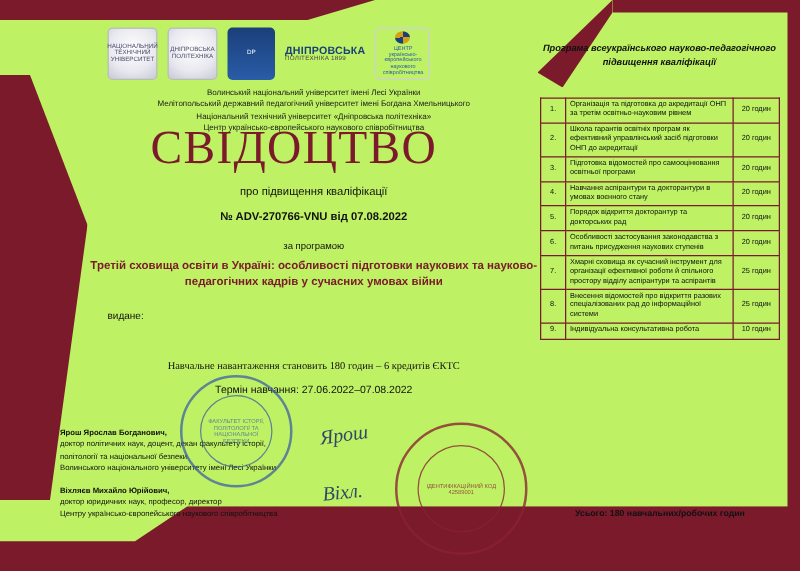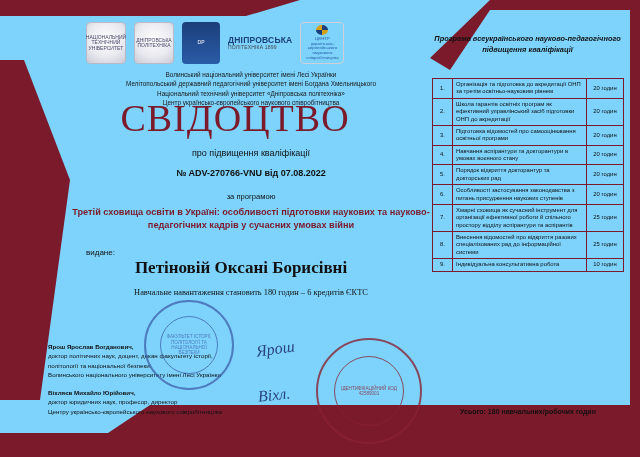--- a/index.html
+++ b/index.html
@@ -5,21 +5,21 @@
   html,body{margin:0;padding:0;}
   body{
     width:640px;height:457px;
     background:#ffffff;
     font-family:"Liberation Sans", sans-serif;
     overflow:hidden;
   }
   .page{
     position:relative;
     width:640px;height:457px;
-    background:#7dd3fc;
+    background:#bef264;
     overflow:hidden;
   }
 
   
   .shape{position:absolute;background:#7b1a2b;}
   .sh-top-left{
     left:0;top:0;width:300px;height:16px;
     clip-path:polygon(0 0,100% 0,82% 100%,0 100%);
   }
   .sh-left-diag{
@@ -221,22 +221,22 @@
     <div>Національний технічний університет «Дніпровська політехніка»</div>
     <div>Центр українсько-європейського наукового співробітництва</div>
   </div>
 
   <div class="svidoctvo">СВІДОЦТВО</div>
   <div class="sub1">про підвищення кваліфікації</div>
   <div class="sub2">№ ADV-270766-VNU від 07.08.2022</div>
   <div class="za-prog">за програмою</div>
   <div class="prog-title">Третій сховища освіти в Україні: особливості підготовки наукових та науково-педагогічних кадрів у сучасних умовах війни</div>
   <div class="vydano">видане:</div>
-  <div class="person">Петіновій Оксані Борисівні</div>
   <div class="load">Навчальне навантаження становить 180 годин – 6 кредитів ЄКТС</div>
+  <div class="term">Термін навчання: 27.06.2022–07.08.2022</div>
 
   <div class="sig-block sig-1">
     <div class="sig-name">Ярош Ярослав Богданович,</div>
     <div>доктор політичних наук, доцент, декан факультету історії,</div>
     <div>політології та національної безпеки</div>
     <div>Волинського національного університету імені Лесі Українки</div>
   </div>
   <div class="sig-scribble sig-scribble-1">Ярош</div>
 
   <div class="sig-block sig-2">

